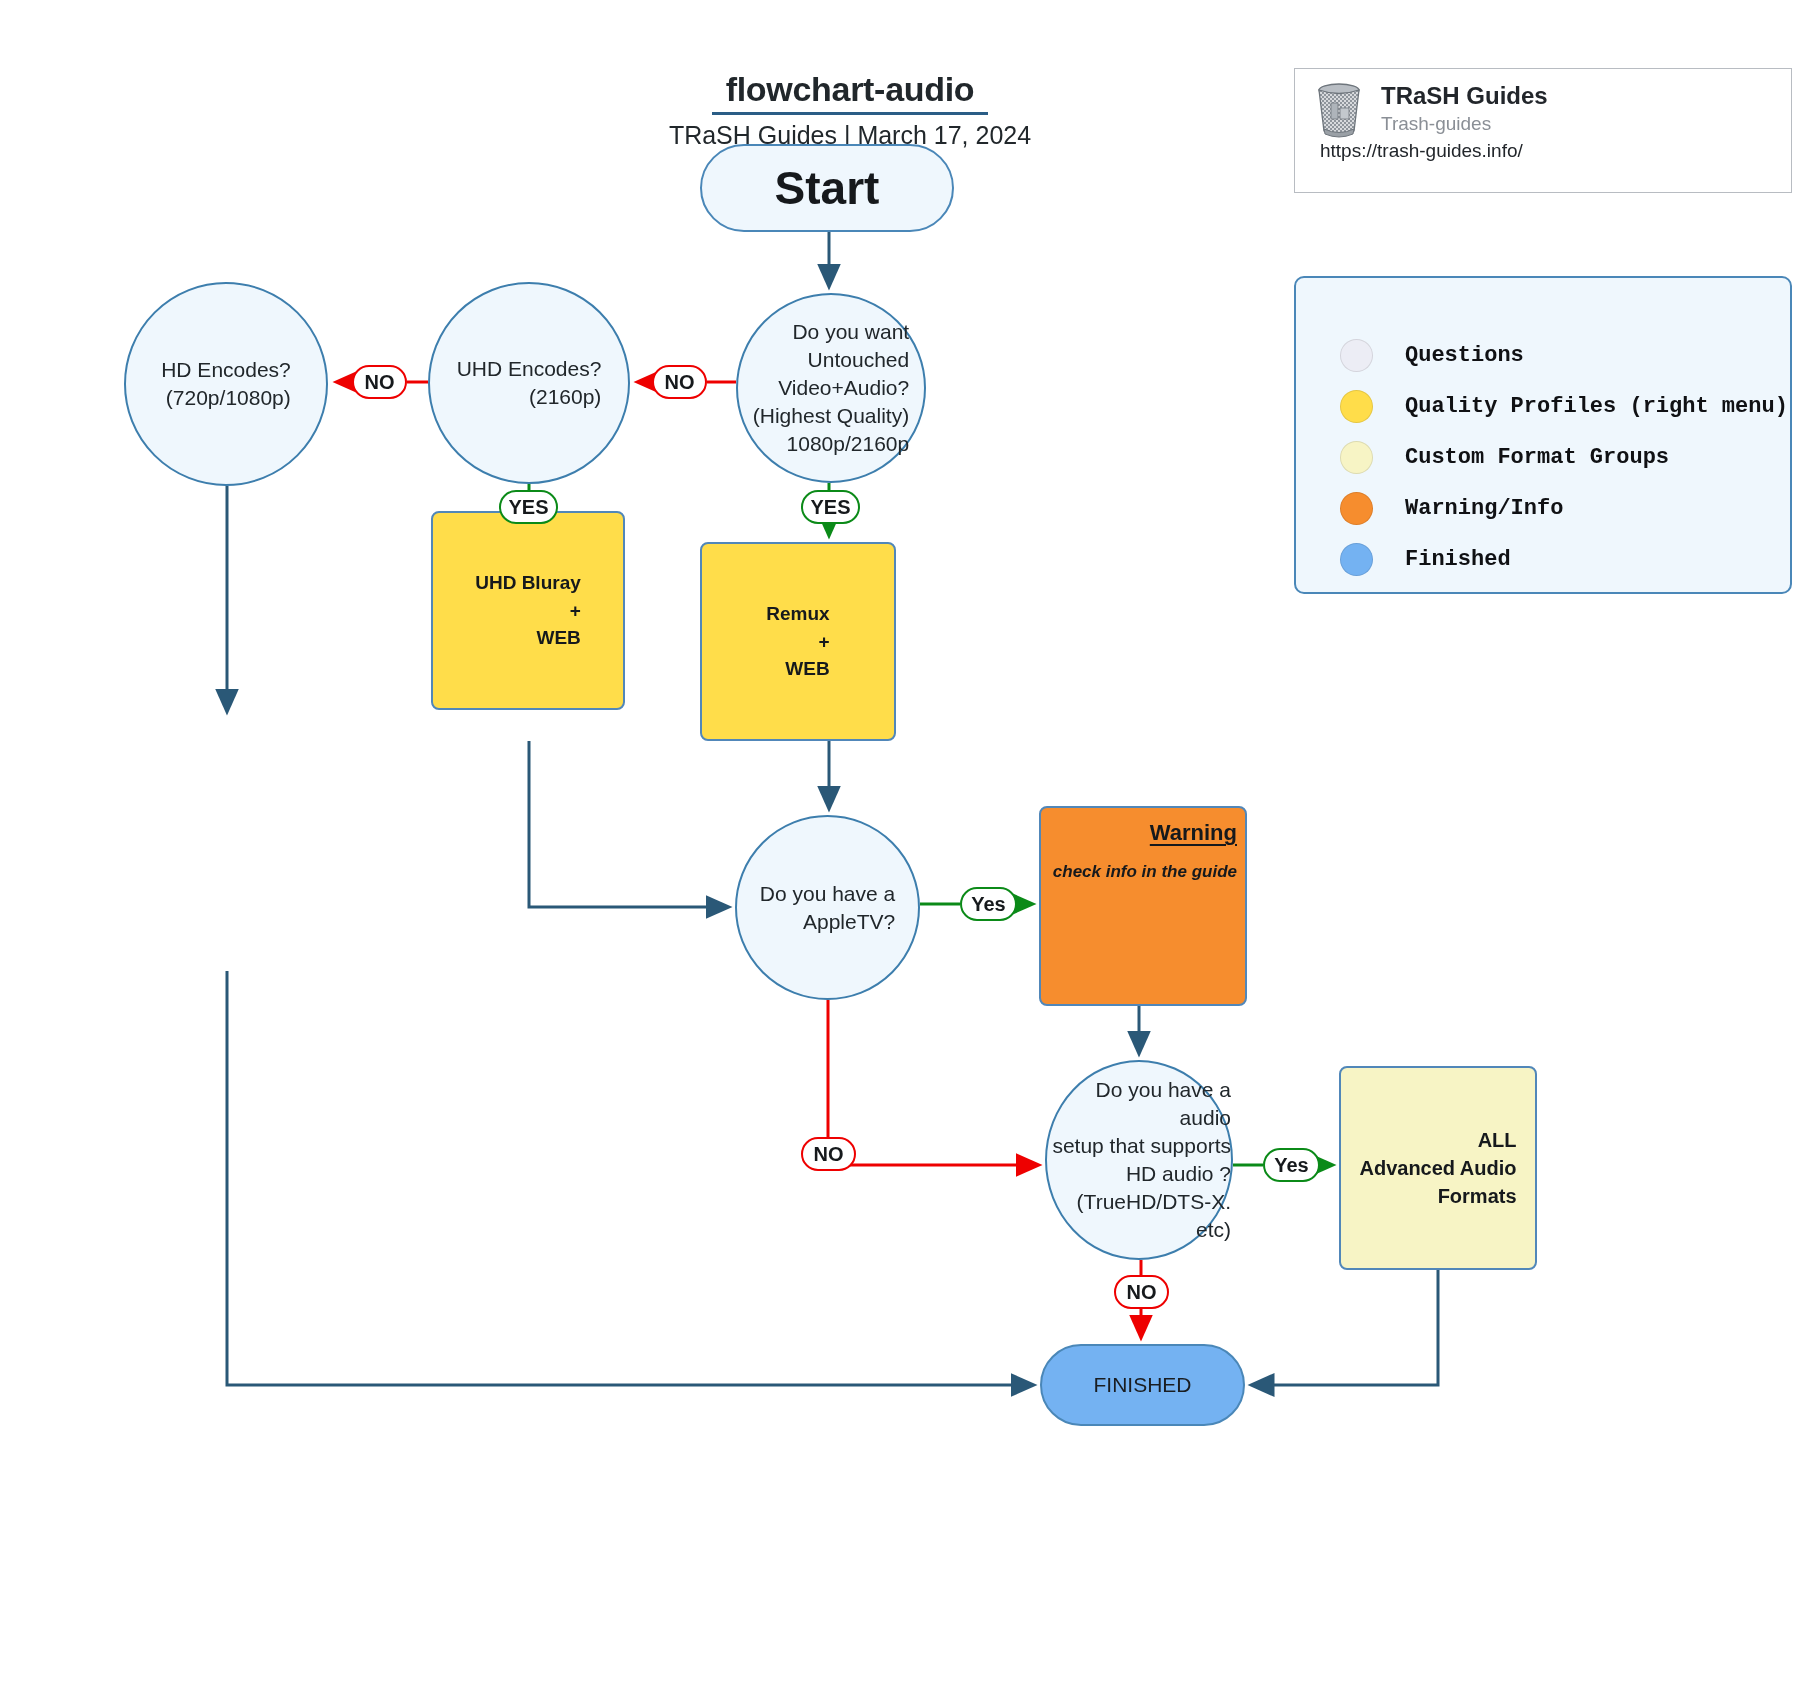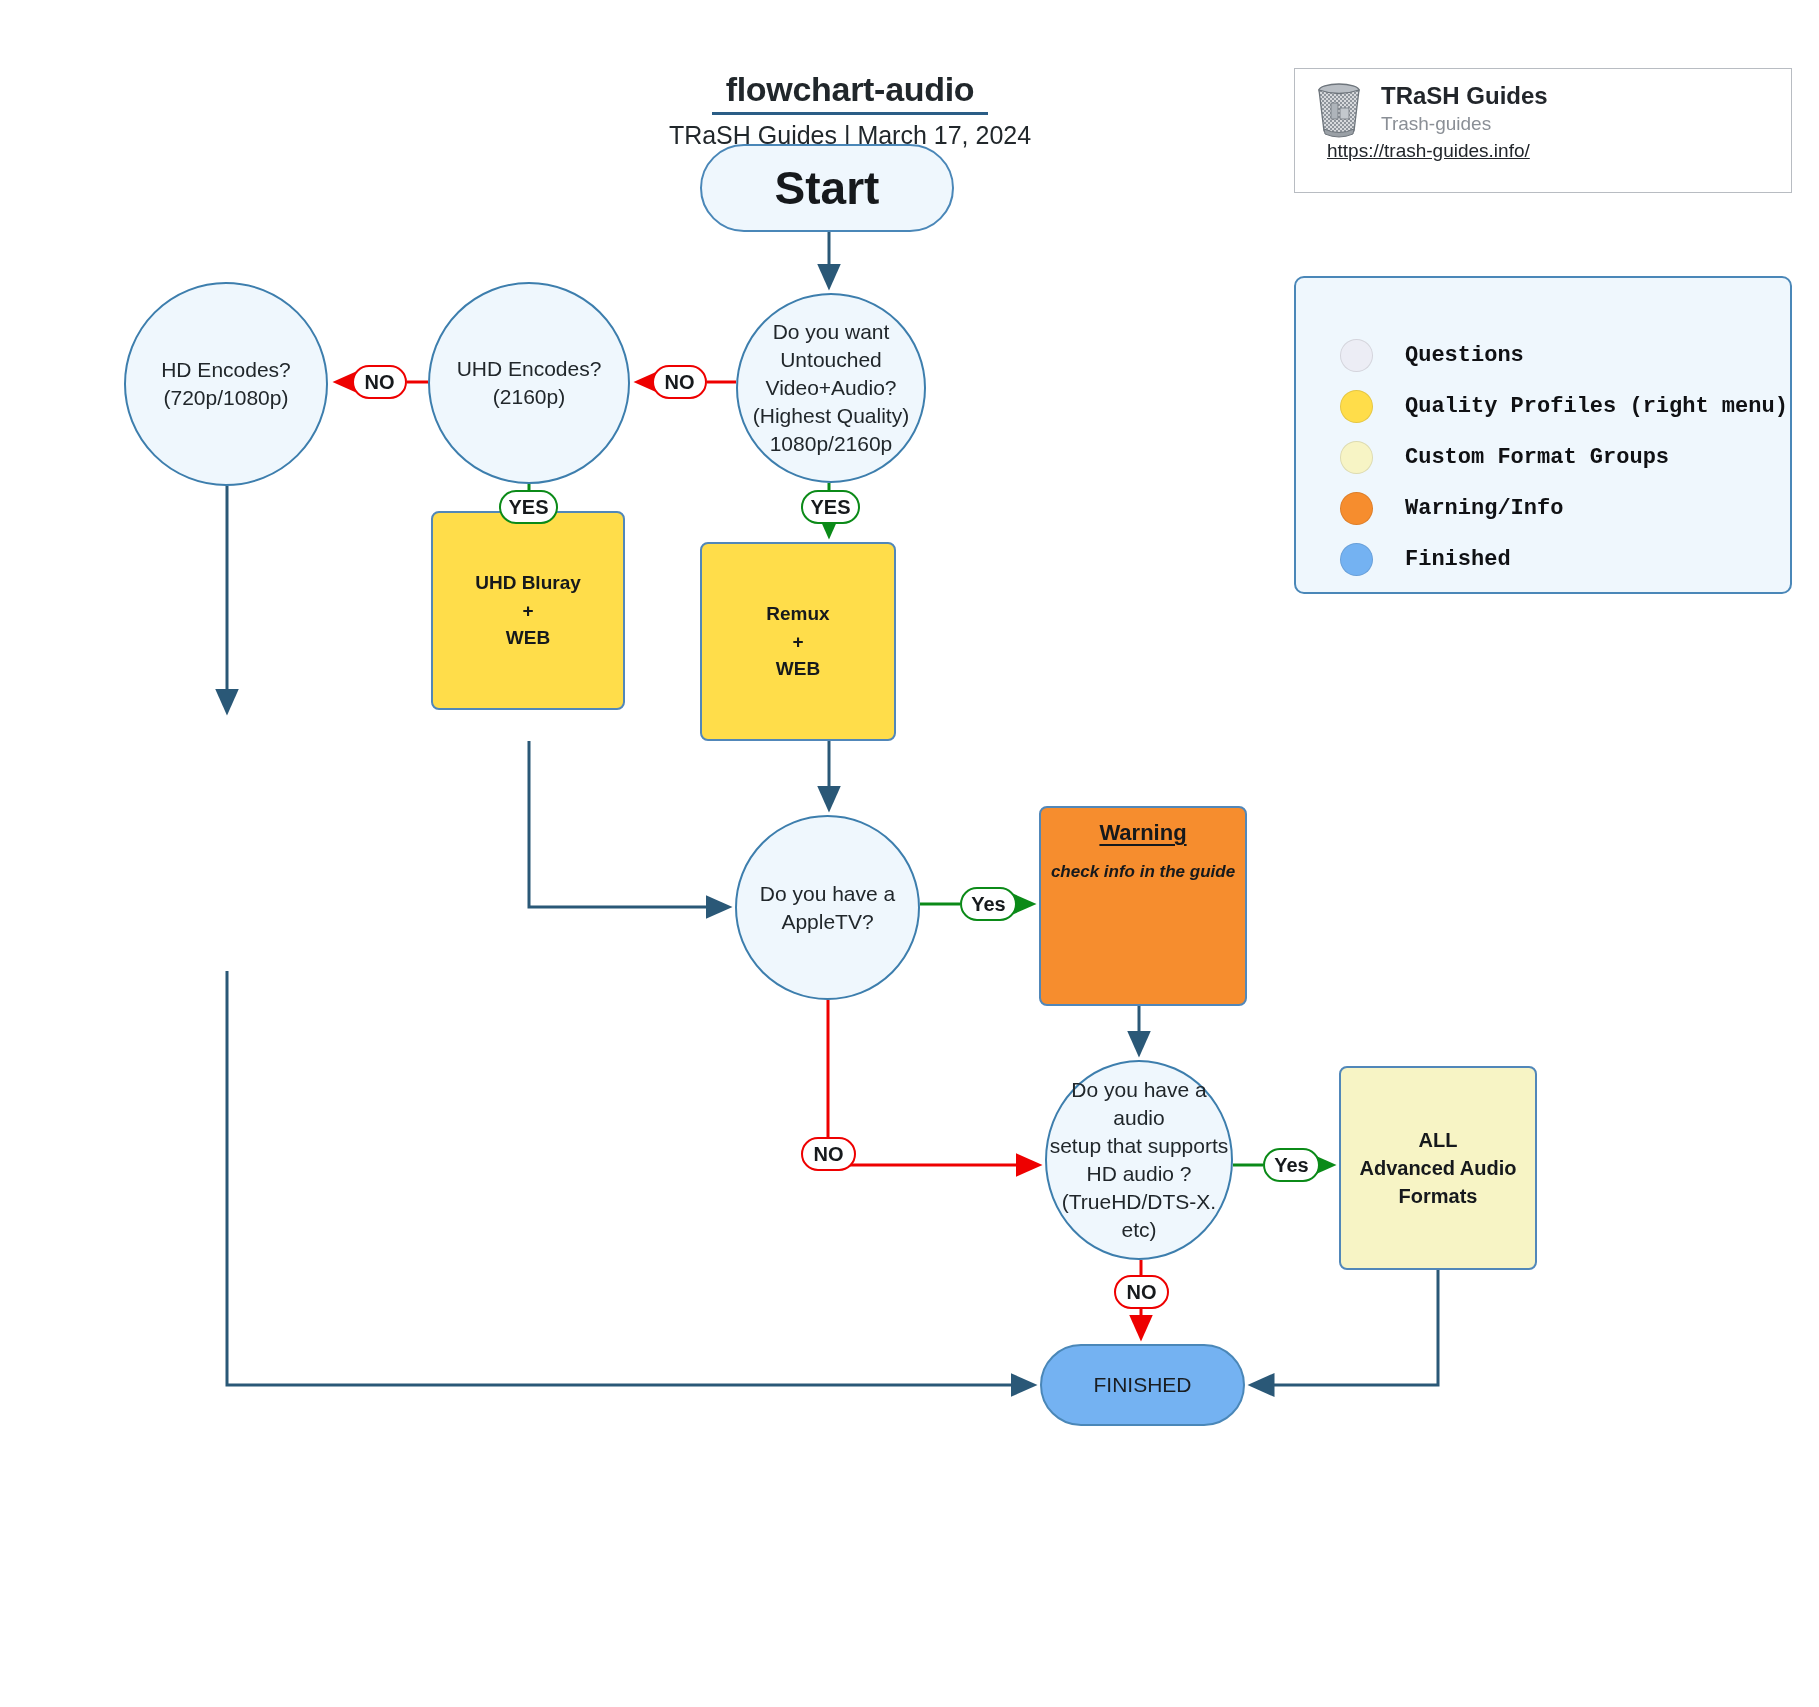--- a/index.html
+++ b/index.html
@@ -24,21 +24,21 @@
     width: 1819px;
     height: 1707px;
     pointer-events: none;
   }
   .node {
     position: absolute;
     box-sizing: border-box;
     display: flex;
     align-items: center;
     justify-content: center;
-    text-align: center;
+    text-align: right;
   }
 
   
   #title-block {
     position: absolute;
     left: 640px;
     top: 72px;
     width: 420px;
     text-align: center;
   }
@@ -92,22 +92,21 @@
   #attrib-handle {
     font-size: 19px;
     color: #8a8f96;
     line-height: 1.25;
     margin-top: 3px;
   }
   #attrib-url {
     font-size: 19px;
     color: #22262b;
     margin-top: 1px;
-    margin-left: 16px;
-    text-decoration: underline;
+    margin-left: 9px;
   }
 
   
   #legend {
     position: absolute;
     left: 1294px;
     top: 276px;
     width: 498px;
     height: 318px;
     background: #eff7fd;

